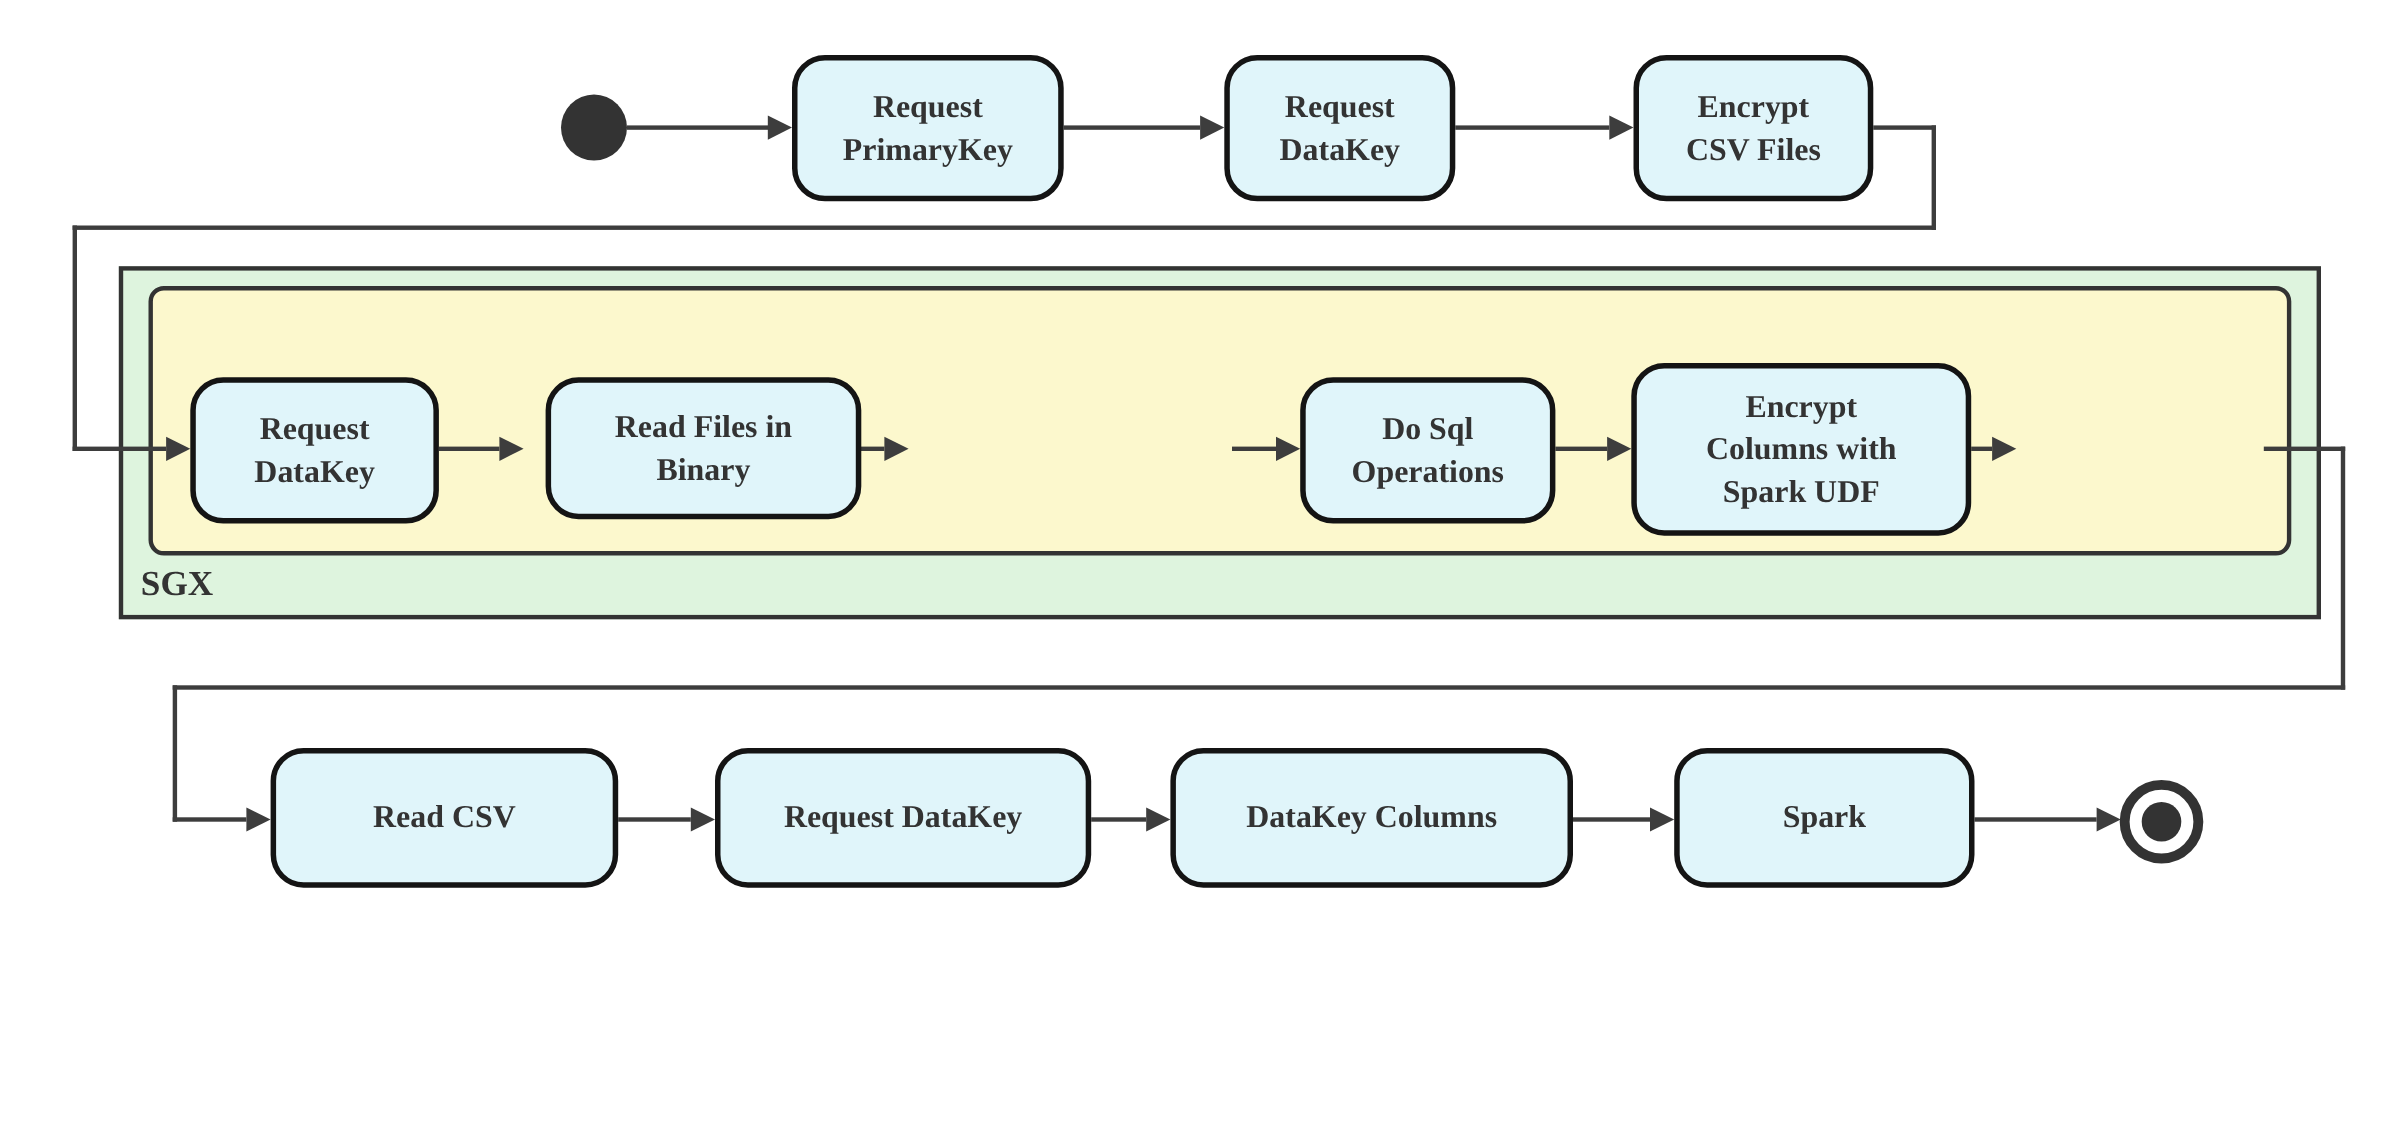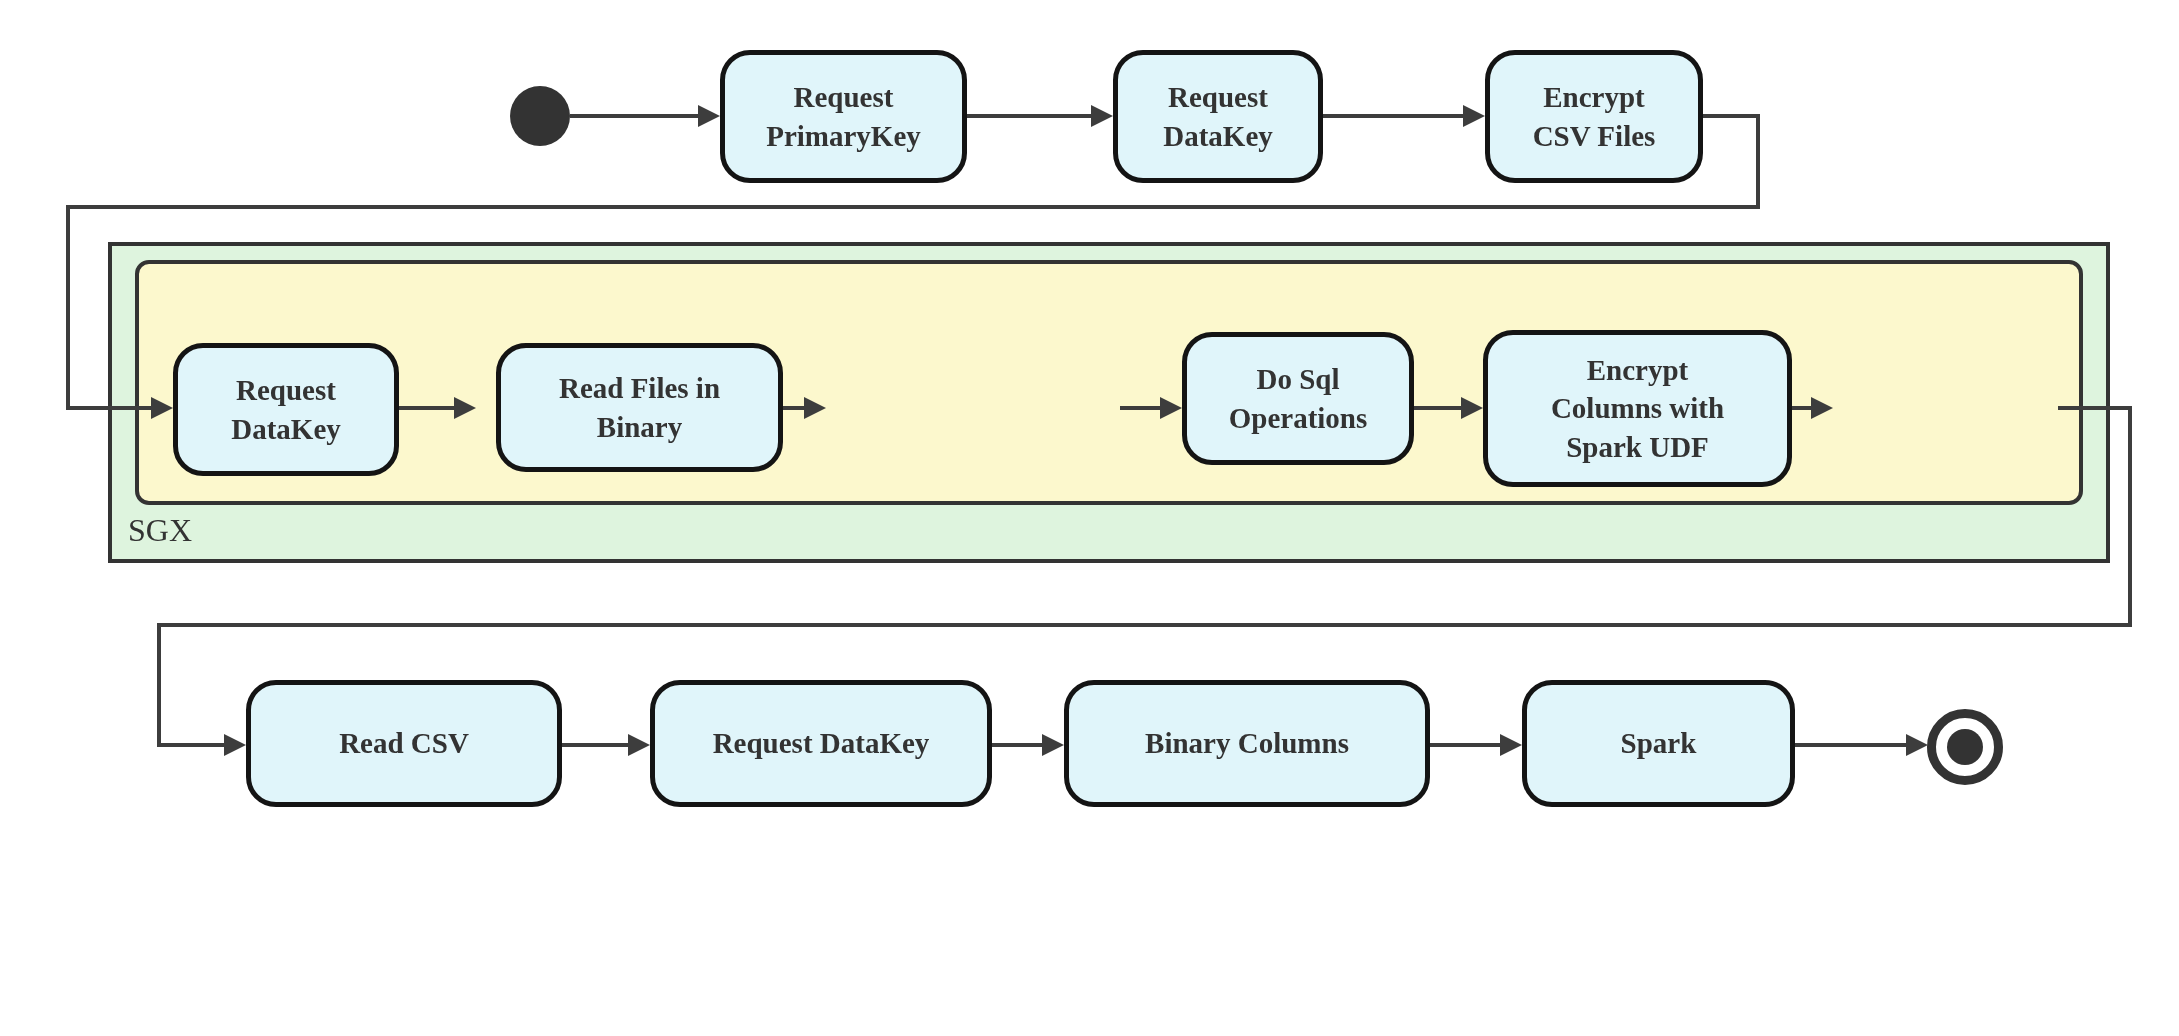--- a/index.html
+++ b/index.html
@@ -7,21 +7,21 @@
   .canvas {
     position:relative; width:2179px; height:1036px; background:#ffffff;
     font-family:"Liberation Serif","DejaVu Serif",serif; overflow:hidden;
   }
   .container-box { position:absolute; z-index:0; }
   .sgx-box { background:#def4de; border:4px solid #333333; }
   .spark-box { background:#fcf8cd; border:4px solid #333333; border-radius:14px; }
   .container-label { position:absolute; z-index:1; color:#333333; }
   .spark-title { font-size:34px; font-weight:bold; }
   .spark-mode { font-size:34px; font-style:italic; font-weight:normal; }
-  .sgx-label { font-size:32px; font-weight:normal; }
+  .sgx-label { font-size:32px; font-weight:bold; }
   .hl { position:absolute; height:4px; background:#3d3d3d; z-index:2; }
   .vl { position:absolute; width:4px; background:#3d3d3d; z-index:2; }
   .ar { position:absolute; width:0; height:0; z-index:2;
         border-top:11px solid transparent; border-bottom:11px solid transparent;
         border-left:22px solid #3d3d3d; }
   .node {
     position:absolute; z-index:3; background:#e0f5fa; border:5px solid #141414;
     border-radius:30px; display:flex; align-items:center; justify-content:center;
     text-align:center; font-weight:bold; font-size:29px; line-height:1.32;
     color:#333333; white-space:pre-line; padding:4px 10px;
@@ -92,29 +92,29 @@
 PrimaryKey</div>
   <div class="node" style="left:1113px; top:50px; width:210px; height:133px;">Request
 DataKey</div>
   <div class="node" style="left:1485px; top:50px; width:218px; height:133px;">Encrypt
 CSV Files</div>
 
   <div class="node" style="left:173px; top:343px; width:226px; height:133px;">Request
 DataKey</div>
   <div class="node" style="left:480px; top:343px; width:287px; height:129px;margin-left:16px;">Read Files in
 Binary</div>
-  <div class="node" style="left:1182px; top:332px; width:232px; height:133px;">Do Sql
+  <div class="node" style="left:1182px; top:343px; width:232px; height:133px;">Do Sql
 Operations</div>
   <div class="node" style="left:1483px; top:330px; width:309px; height:157px;">Encrypt
 Columns with
 Spark UDF</div>
 
   <div class="node" style="left:246px; top:680px; width:316px; height:127px;text-align:right;">Read CSV</div>
   <div class="node" style="left:650px; top:680px; width:342px; height:127px;">Request DataKey</div>
-  <div class="node" style="left:1064px; top:680px; width:366px; height:127px;">Binary Columns</div>
+  <div class="node" style="left:1064px; top:680px; width:366px; height:127px;">DataKey Columns</div>
   <div class="node" style="left:1522px; top:680px; width:273px; height:127px;">Spark</div>
 
   <div class="end-ring" style="left:1927px; top:709px;">
     <div class="end-dot"></div>
   </div>
 
 
 </div>
 
 </body></html>

